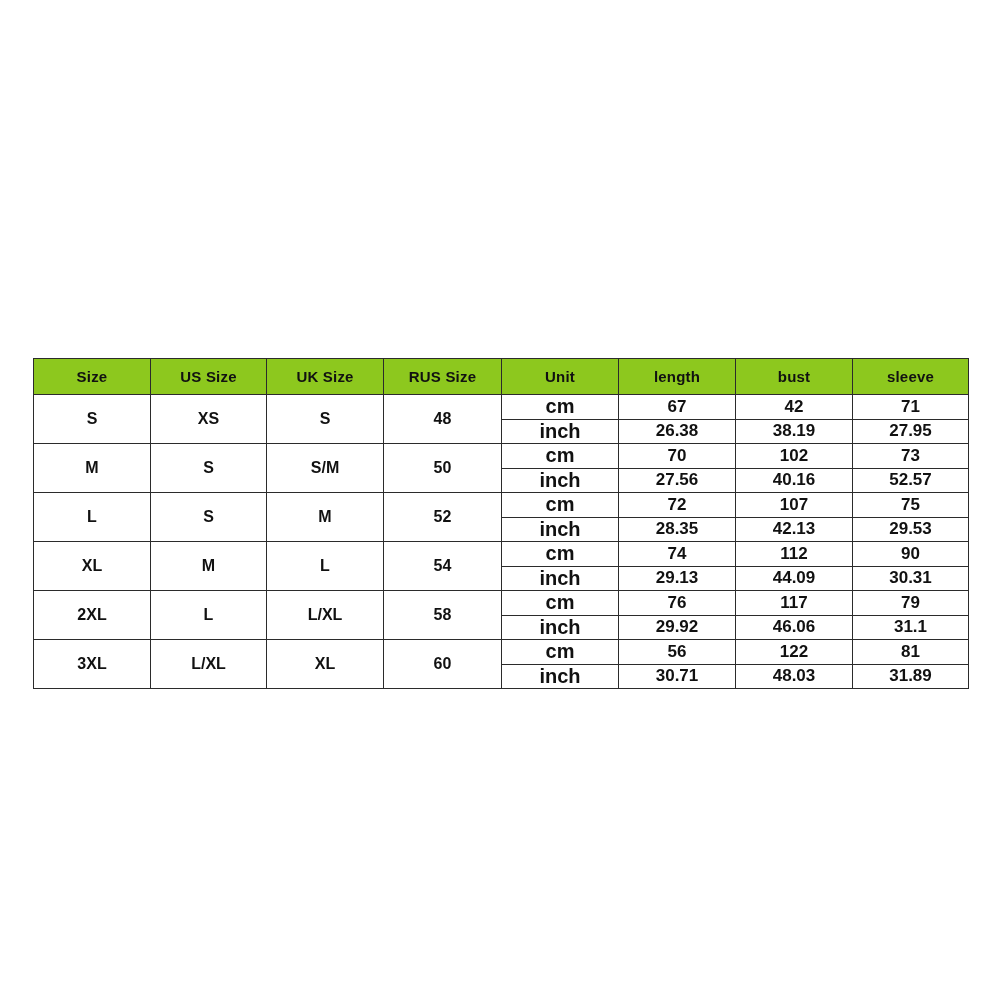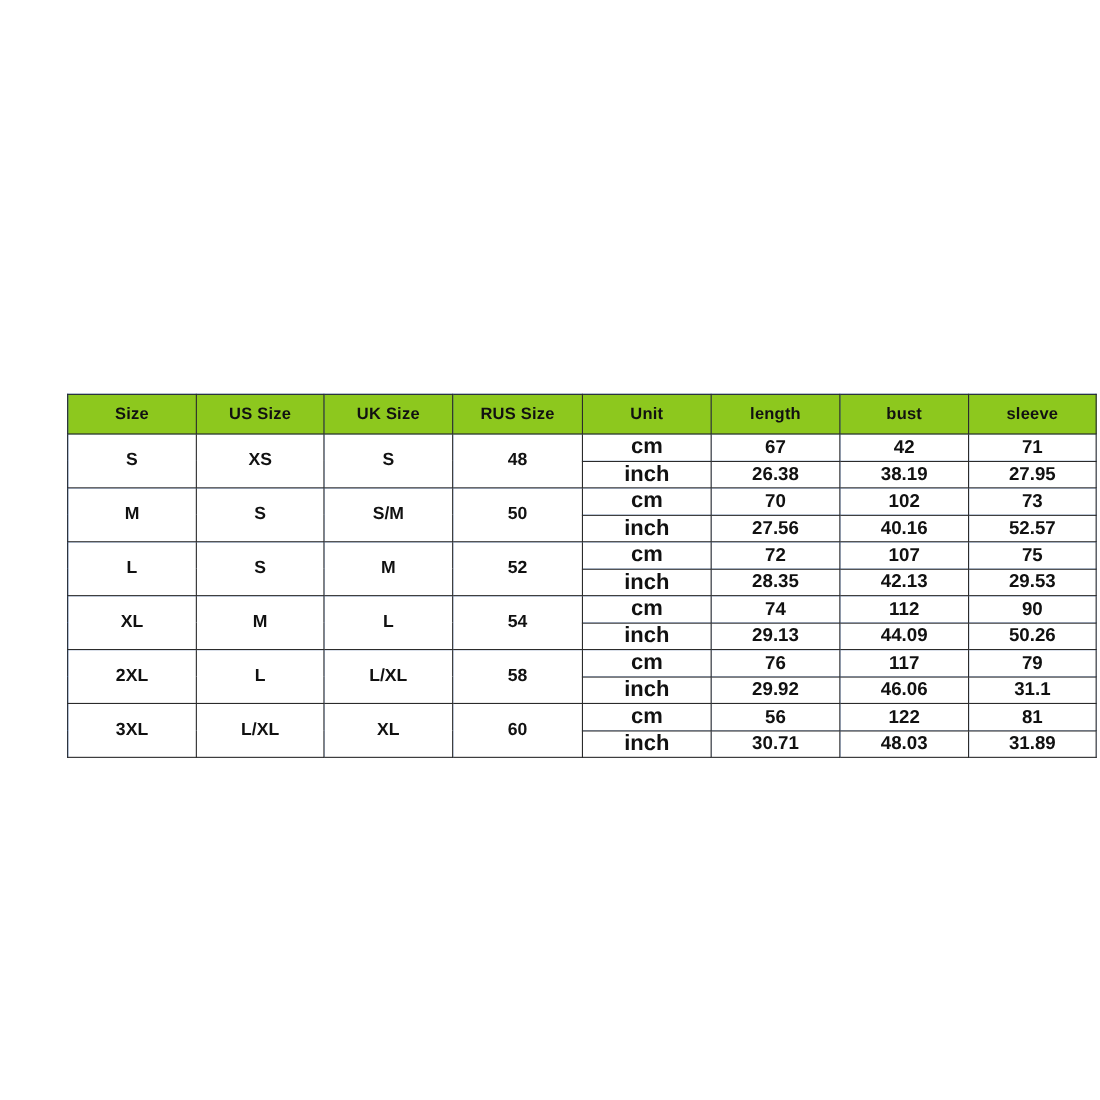--- a/index.html
+++ b/index.html
@@ -20,22 +20,21 @@
     top: 358px;
     width: 935px;
     height: 319px;
   }
 
   table.size-chart {
     border-collapse: collapse;
     table-layout: fixed;
     width: 935px;
     height: 319px;
-    background: #3b82f6;
-    margin-left: 28px;
+    background: #fca5a5;
   }
 
   table.size-chart td,
   table.size-chart th {
     border: 1.6px solid #2b2b2b;
     text-align: center;
     vertical-align: middle;
     font-weight: bold;
     color: #111111;
     padding: 0;
@@ -157,21 +156,21 @@
           <td class="size-cell" rowspan="2">54</td>
           <td class="unit-cell">cm</td>
           <td class="meas-cell">74</td>
           <td class="meas-cell">112</td>
           <td class="meas-cell">90</td>
         </tr>
         <tr>
           <td class="unit-cell">inch</td>
           <td class="meas-cell">29.13</td>
           <td class="meas-cell">44.09</td>
-          <td class="meas-cell">50.26</td>
+          <td class="meas-cell">30.31</td>
         </tr>
         <tr>
           <td class="size-cell" rowspan="2">2XL</td>
           <td class="size-cell" rowspan="2">L</td>
           <td class="size-cell" rowspan="2">L/XL</td>
           <td class="size-cell" rowspan="2">58</td>
           <td class="unit-cell">cm</td>
           <td class="meas-cell">76</td>
           <td class="meas-cell">117</td>
           <td class="meas-cell">79</td>

